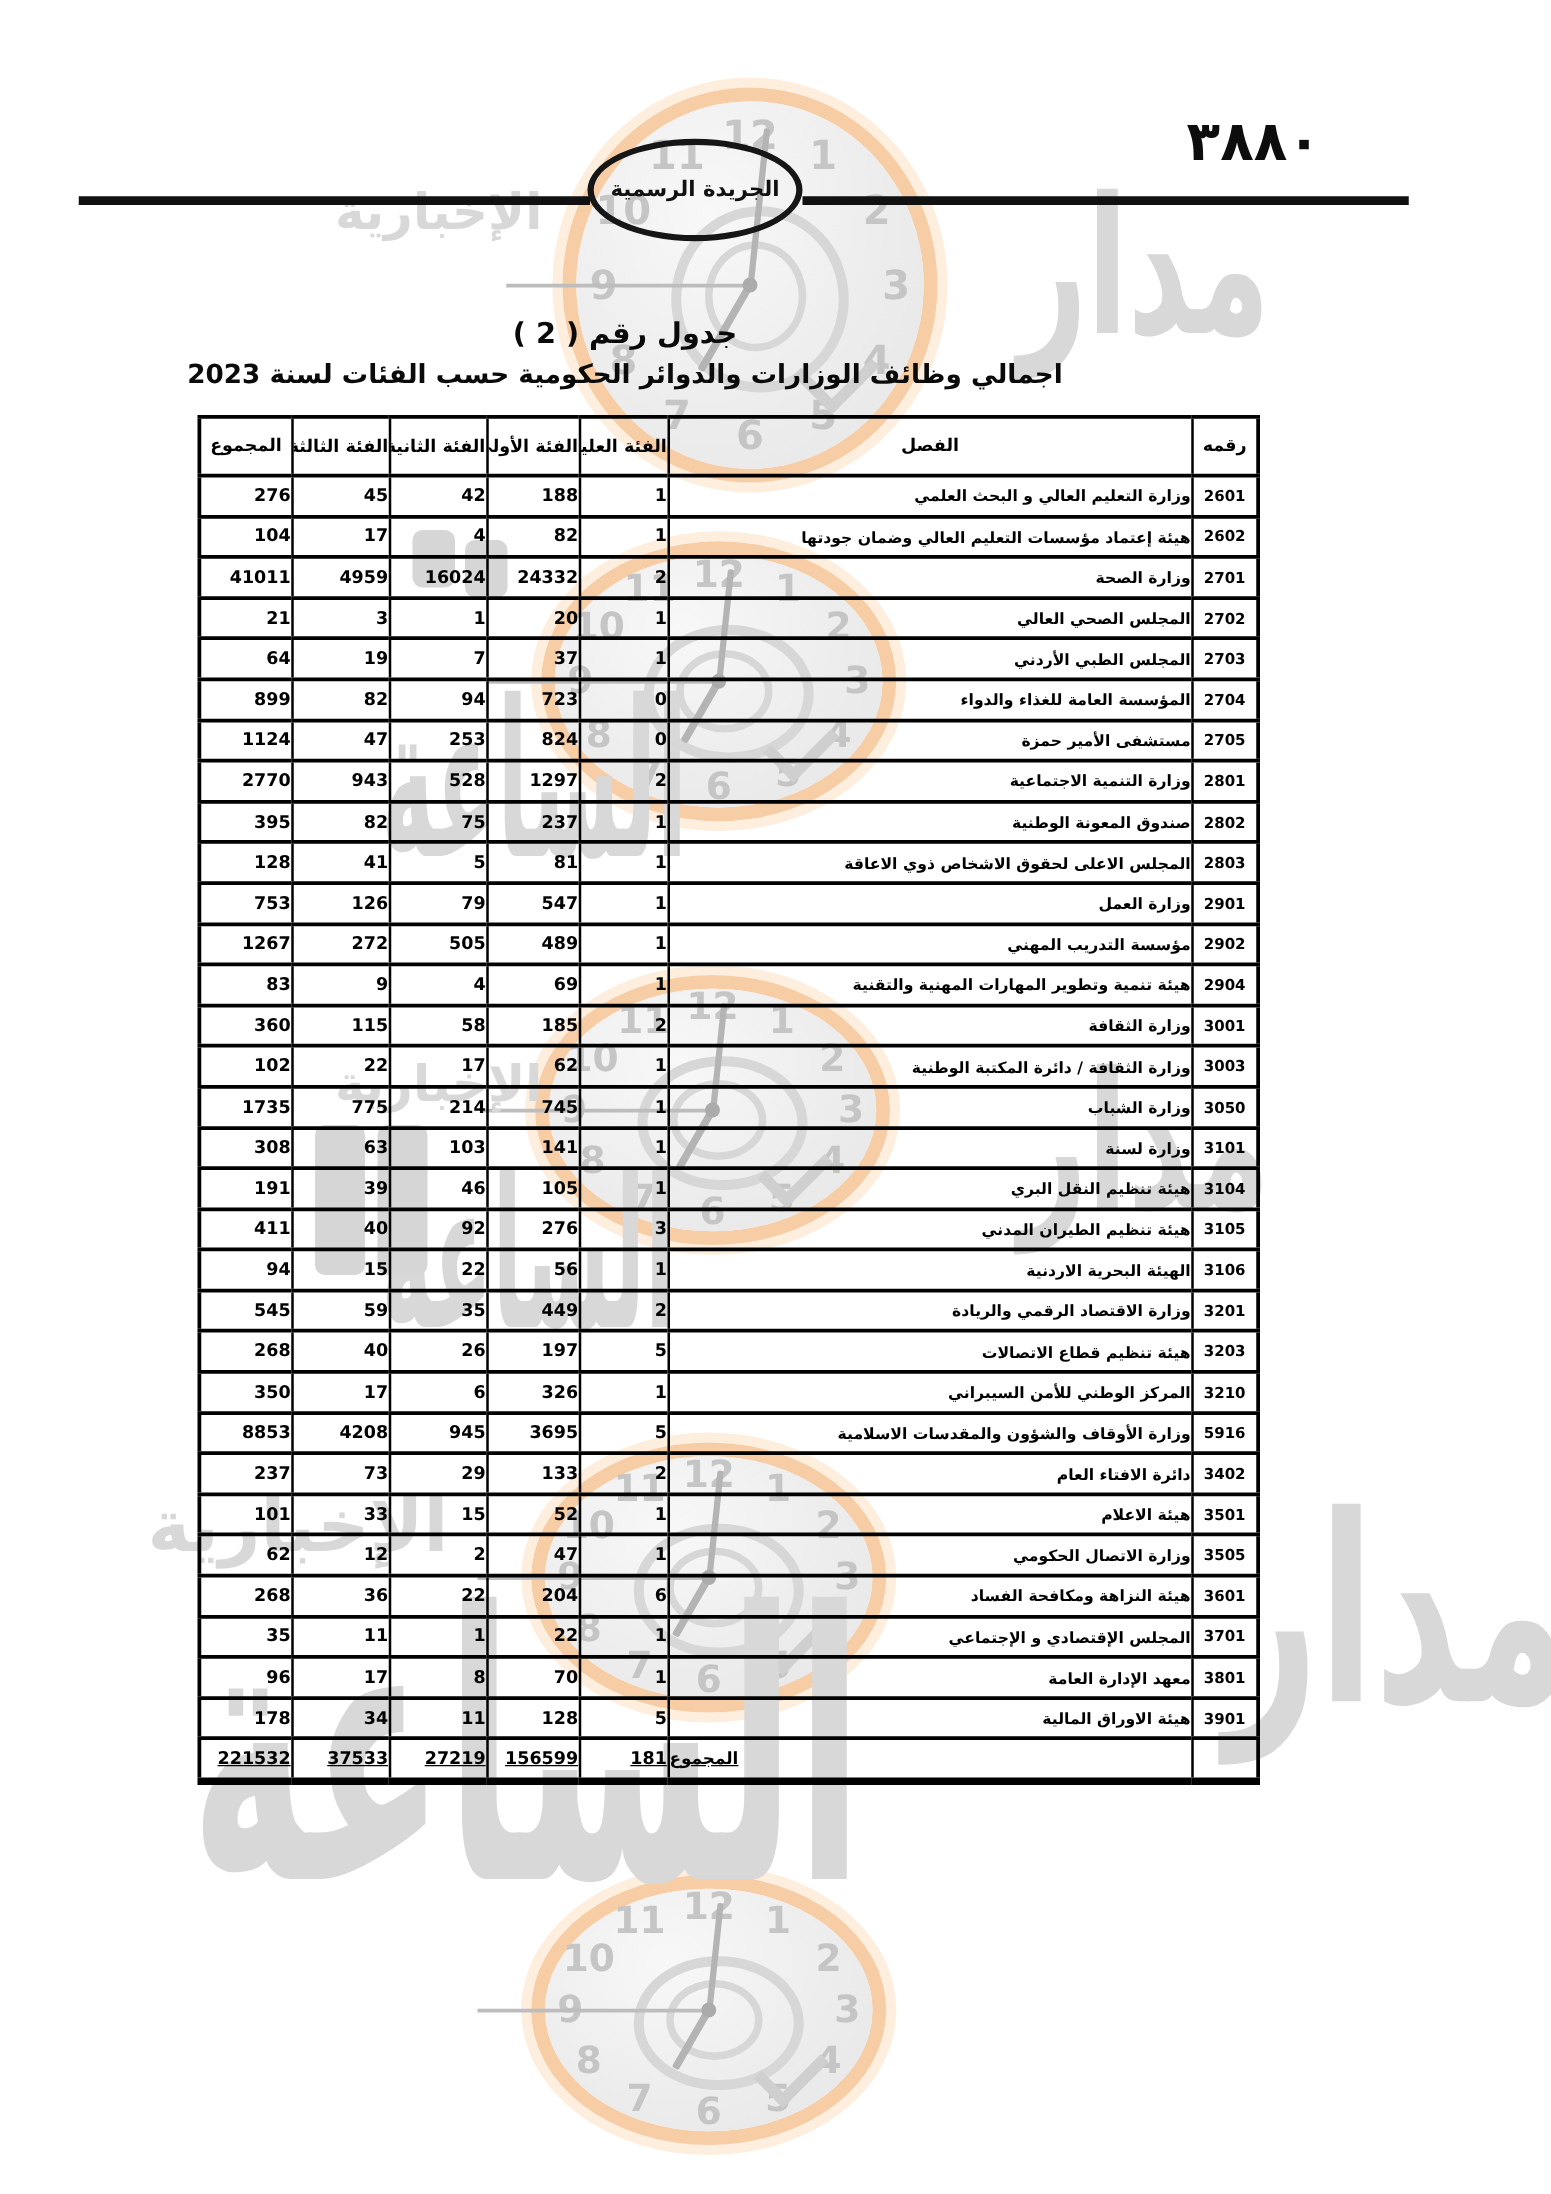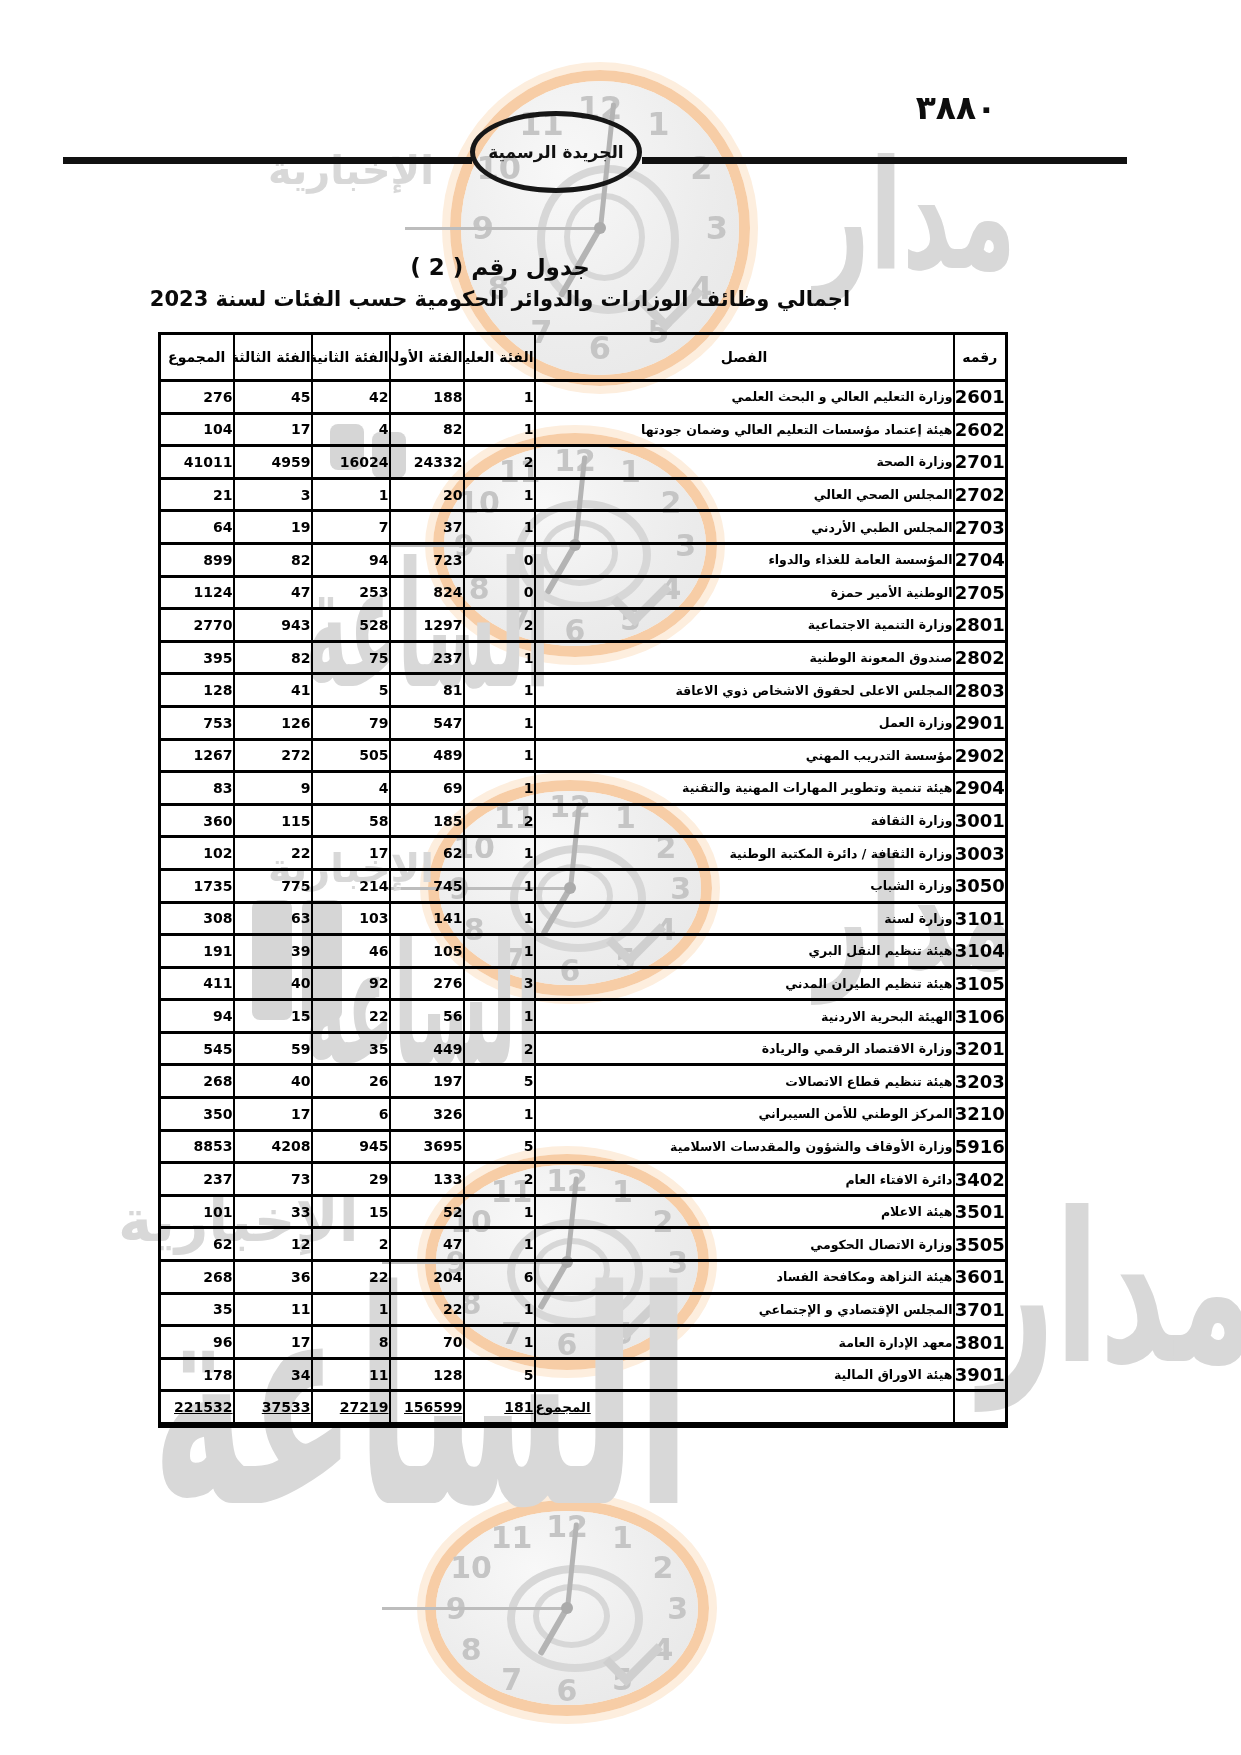--- a/index.html
+++ b/index.html
@@ -17,42 +17,42 @@
   .wm-num{position:absolute;color:#c5c5c5;font-weight:bold;transform:translate(-50%,-50%);}
   .wm-hand{position:absolute;background:#b4b4b4;transform-origin:50% 100%;border-radius:2px;}
   .wm-sec{position:absolute;background:#bdbdbd;height:3px;transform-origin:100% 50%;}
   .wm-dot{position:absolute;width:12px;height:12px;border-radius:50%;background:#ababab;transform:translate(-50%,-50%);}
   .wm-swirl{position:absolute;border-radius:50%;border:8px solid #d7d7d7;}
   .wm-check{position:absolute;border-left:9px solid #cfcfcf;border-bottom:9px solid #cfcfcf;transform:rotate(-45deg);}
   .wm-text{position:absolute;color:#d8d8d8;font-weight:bold;direction:rtl;white-space:nowrap;
     transform-origin:top left;line-height:1;}
   .wm-blob{position:absolute;background:#d6d6d6;border-radius:8px;}
   
-  .page-number{position:absolute;left:901px;top:88px;width:110px;text-align:center;
-    font-size:33px;font-weight:bold;color:#0d0d0d;z-index:2;}
+  .page-number{position:absolute;left:948px;top:88px;width:110px;text-align:center;
+    font-size:44px;font-weight:bold;color:#0d0d0d;z-index:2;}
   .rule{position:absolute;top:157px;height:7px;background:#111;z-index:2;}
   .rule.left{left:63px;width:409px;}
   .rule.right{left:642px;width:485px;}
   .badge{position:absolute;left:470px;top:111px;width:162px;height:72px;
     border:5px solid #161616;border-radius:50%;z-index:3;
     display:flex;align-items:center;justify-content:center;background:transparent;}
   .badge span{font-size:17px;font-weight:bold;color:#111;direction:rtl;}
   .doc-title{position:absolute;left:140px;top:254px;width:720px;text-align:center;
     font-size:23px;font-weight:bold;color:#0a0a0a;direction:rtl;z-index:2;}
   .doc-subtitle{position:absolute;left:140px;top:287px;width:720px;text-align:center;
     font-size:21px;font-weight:bold;color:#0a0a0a;direction:rtl;z-index:2;}
   
   table.gov{position:absolute;left:158px;top:332px;width:848px;z-index:2;
     border-collapse:collapse;direction:rtl;table-layout:fixed;background:transparent;
     border:3px solid #000;}
   table.gov th,table.gov td{border:2px solid #000;border-top-width:3px;border-bottom-width:3px;
     padding:0;color:#000;overflow:hidden;white-space:nowrap;}
   table.gov thead th{height:44px;font-size:14px;font-weight:bold;text-align:center;vertical-align:middle;}
   table.gov tbody td{height:29.6px;vertical-align:middle;}
-  td.cell-id{font-size:18px;font-weight:bold;text-align:center;}
+  td.cell-id{font-size:12px;font-weight:bold;text-align:center;}
   td.cell-chapter{font-size:12.5px;font-weight:bold;text-align:right;padding:0 3px 0 2px;}
   td.cell-val{font-size:14px;font-weight:bold;text-align:right;padding-left:2px;padding-right:7px;}
   tr.total-row td{height:40px;border-bottom-width:6px;text-decoration:underline;}
   td.cell-total-label{font-size:13.5px;font-weight:bold;text-align:left;padding-left:3px;}
 </style>
 </head>
 <body>
 
 <div id="watermark">
     <div class="wm-clock" style="left: 436px; top: 56px; width: 328px; height: 344px;">
@@ -266,21 +266,21 @@
         <td class="cell-id">2704</td>
         <td class="cell-chapter">المؤسسة العامة للغذاء والدواء</td>
         <td class="cell-val">0</td>
         <td class="cell-val">723</td>
         <td class="cell-val">94</td>
         <td class="cell-val">82</td>
         <td class="cell-val">899</td>
       </tr>
       <tr>
         <td class="cell-id">2705</td>
-        <td class="cell-chapter">الوطنية الأمير حمزة</td>
+        <td class="cell-chapter">مستشفى الأمير حمزة</td>
         <td class="cell-val">0</td>
         <td class="cell-val">824</td>
         <td class="cell-val">253</td>
         <td class="cell-val">47</td>
         <td class="cell-val">1124</td>
       </tr>
       <tr>
         <td class="cell-id">2801</td>
         <td class="cell-chapter">وزارة التنمية الاجتماعية</td>
         <td class="cell-val">2</td>

